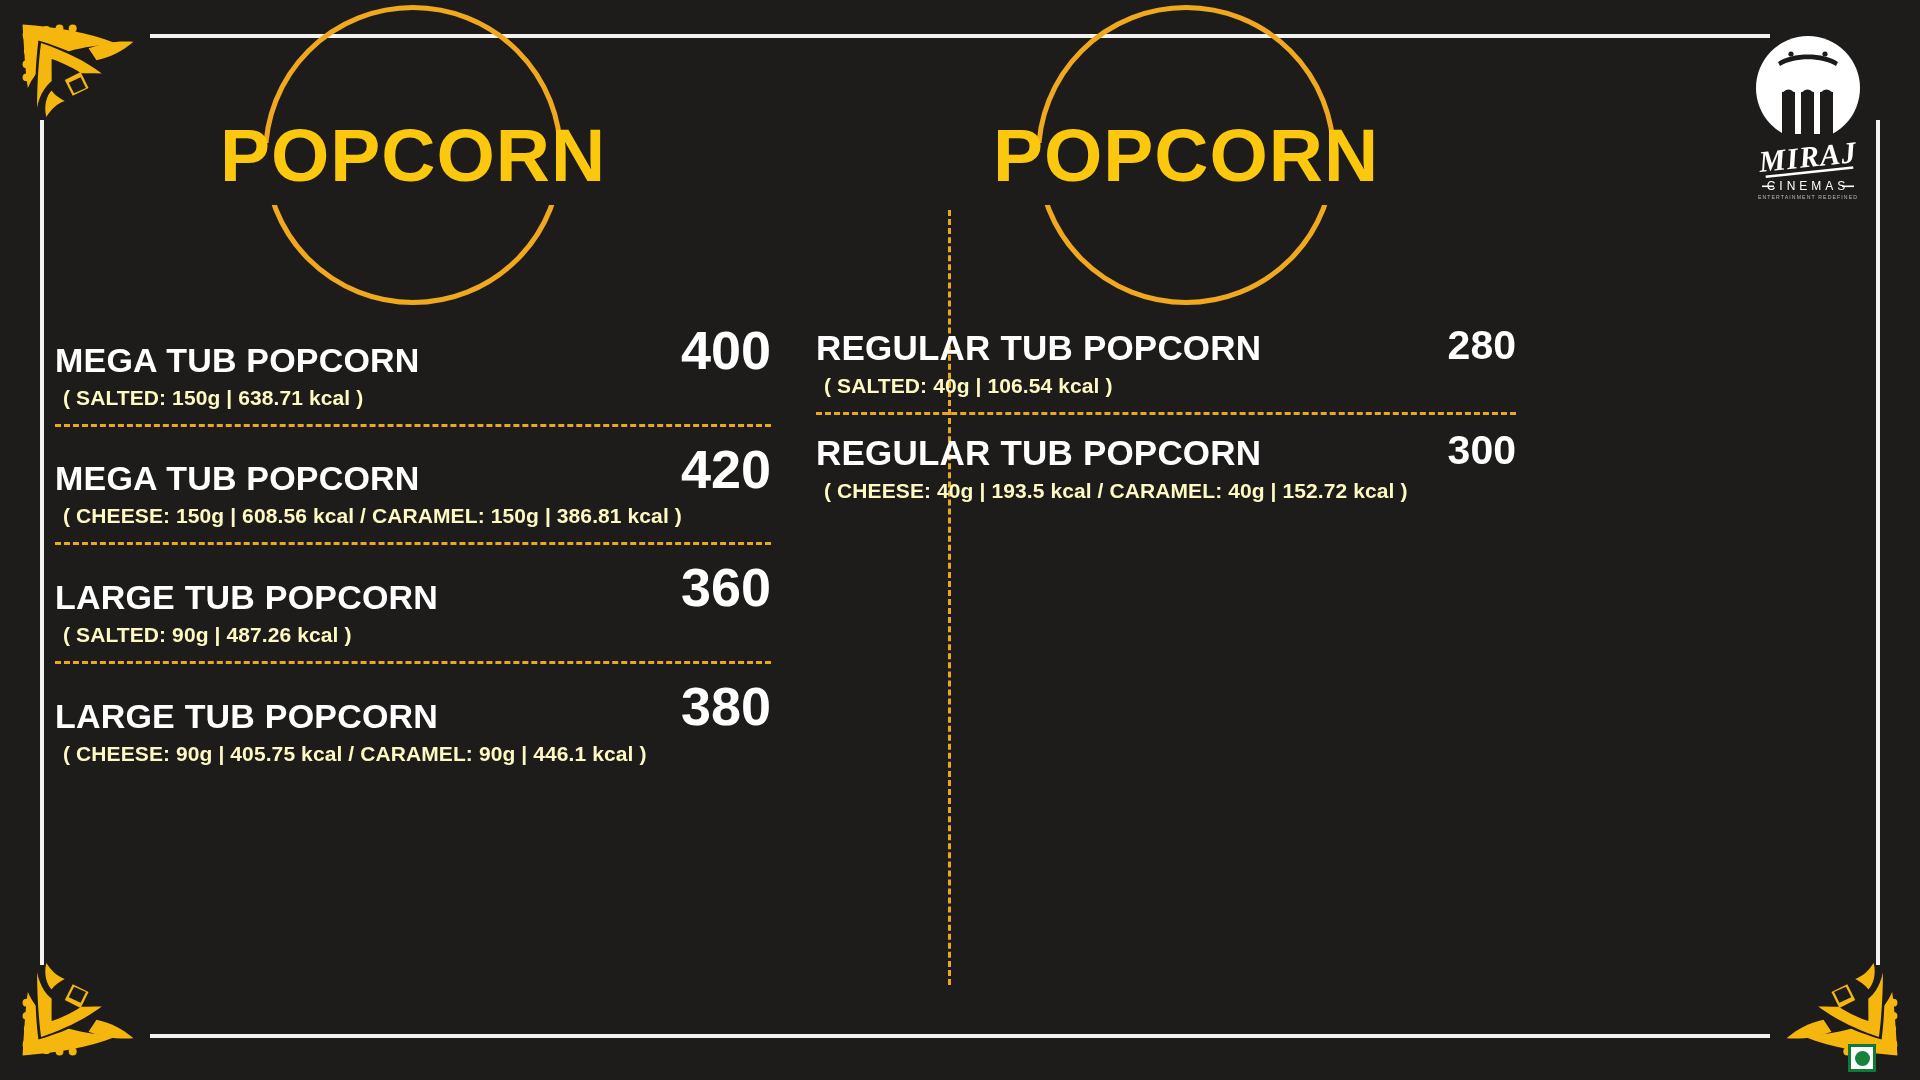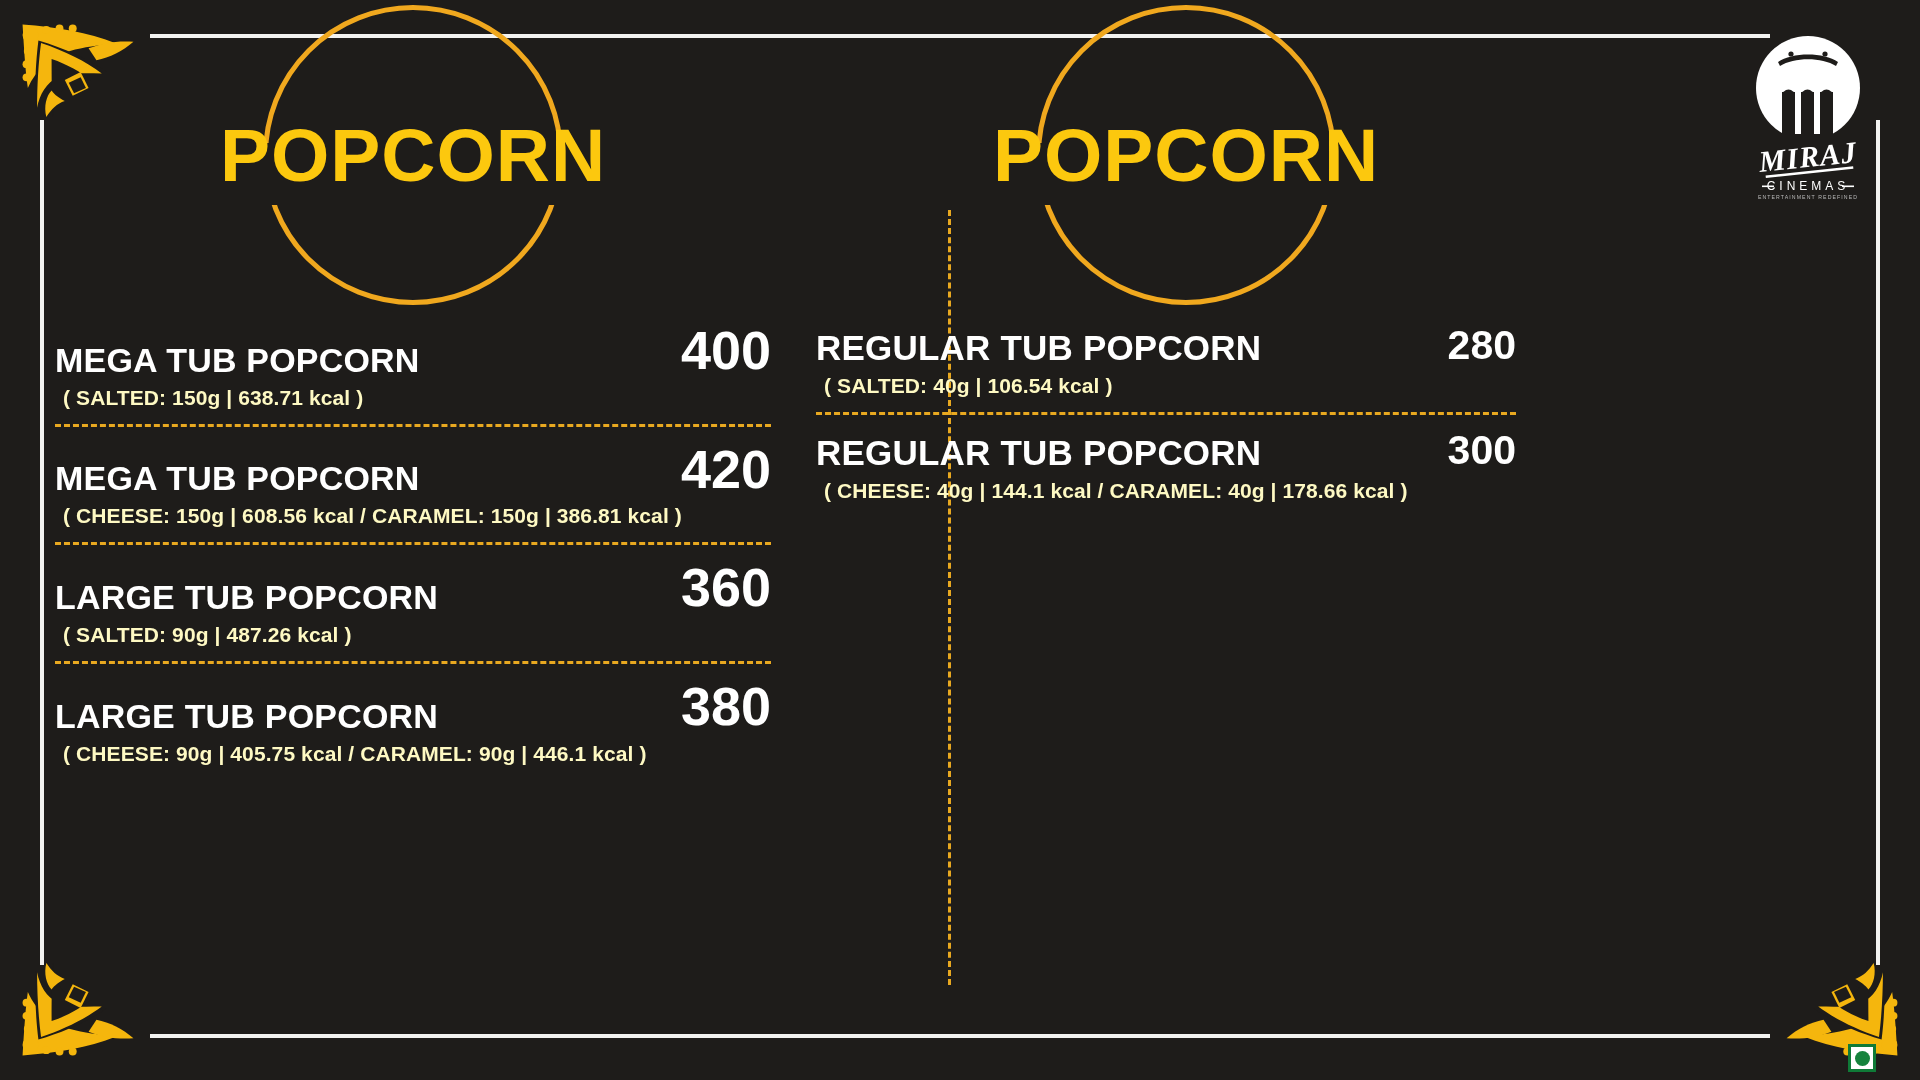--- a/index.html
+++ b/index.html
@@ -320,21 +320,21 @@
           <div class="desc">( SALTED: 40g | 106.54 kcal )</div>
         </div>
 
         <div class="sep"></div>
 
         <div class="item">
           <div class="row">
             <span class="name">REGULAR TUB POPCORN</span>
             <span class="price">300</span>
           </div>
-          <div class="desc">( CHEESE: 40g | 144.1 kcal  /  CARAMEL: 40g | 178.66 kcal )</div>
+          <div class="desc">( CHEESE: 40g | 193.5 kcal  /  CARAMEL: 40g | 152.72 kcal )</div>
         </div>
 
       </div>
     </div>
 
   </div>
 
   <div class="veg">
     <i></i>
   </div>

